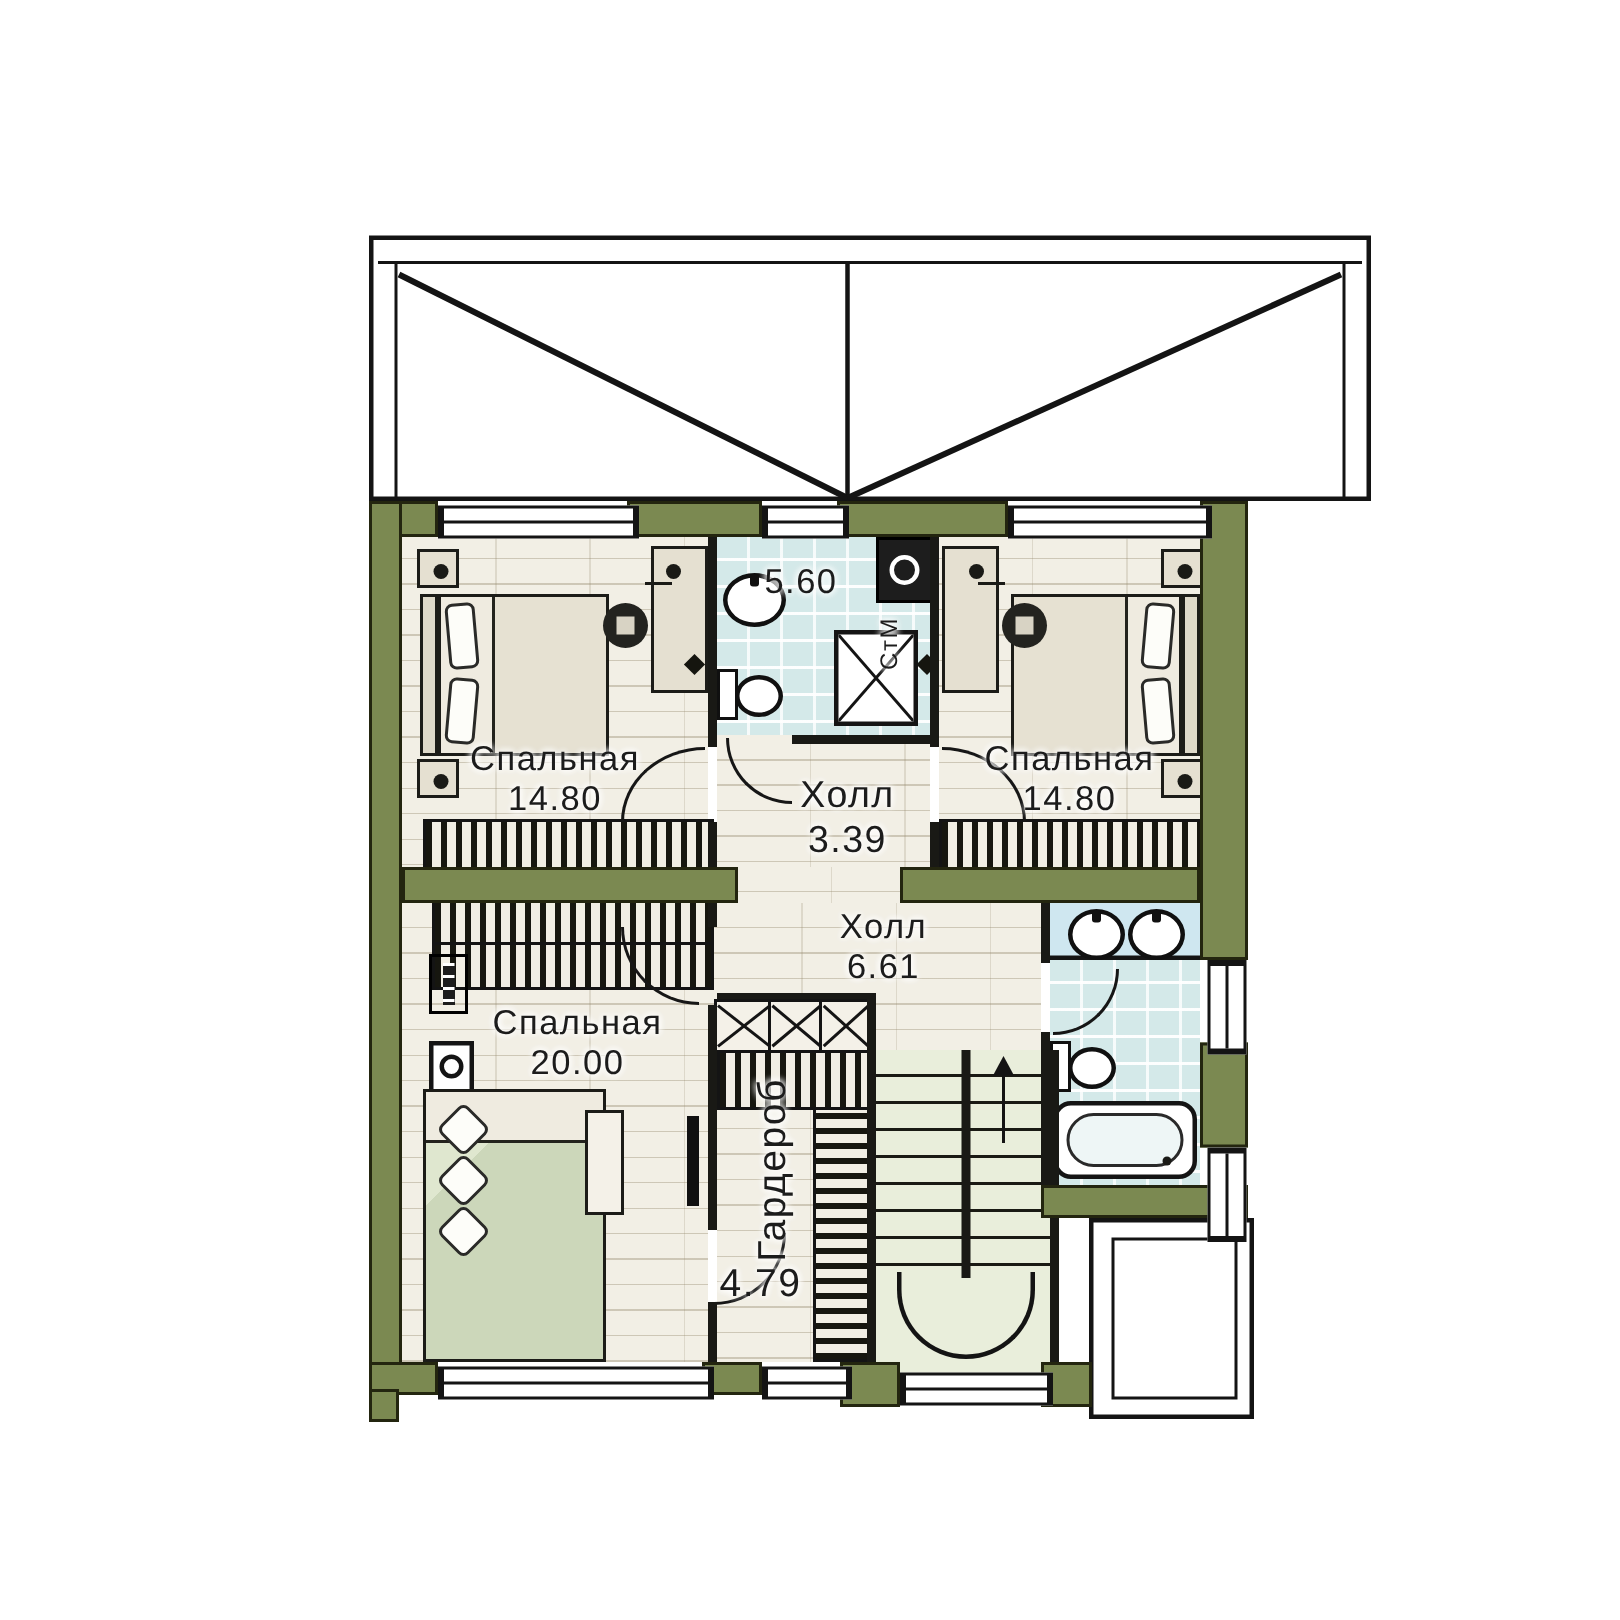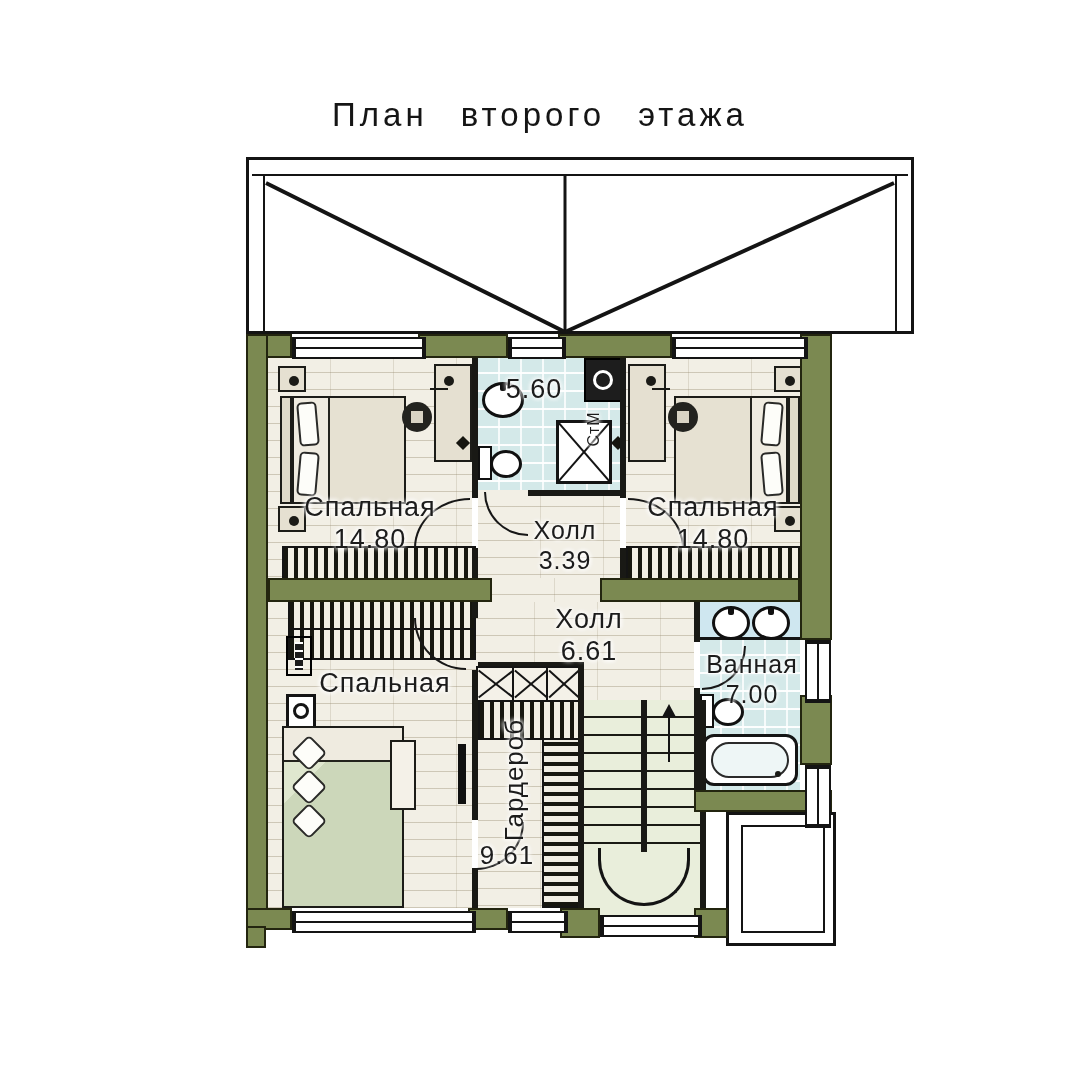--- a/index.html
+++ b/index.html
@@ -25,21 +25,21 @@
   .winv::after{content:"";position:absolute;top:0;bottom:0;left:50%;width:2px;margin-left:-1px;background:#141414;}
   
   .hgv{position:absolute;border:2px solid #141414;background:#f1eee4;
        background-image:repeating-linear-gradient(90deg,#16160f 0 4px,transparent 4px 10px);}
   .hgh{position:absolute;border:2px solid #141414;background:#f1eee4;
        background-image:repeating-linear-gradient(0deg,#16160f 0 4px,transparent 4px 10px);}
   
   .xcell{position:absolute;border:2px solid #141414;background:#f4f1e8;overflow:hidden;}
   .xl{position:absolute;left:50%;top:50%;height:2px;background:#141414;transform-origin:center;}
   
-  .lbl{position:absolute;color:#1c1c1c;text-align:center;font-size:27px;line-height:1.18;
+  .lbl{position:absolute;color:#1c1c1c;text-align:center;font-size:23px;line-height:1.18;
        letter-spacing:1px;text-shadow:0 0 5px #fff,0 0 5px #fff,0 0 6px #fff;white-space:nowrap;}
   .lbl span{display:block;}
   
   .furn{position:absolute;background:#e5e0d1;border:2px solid #1c1c18;box-sizing:border-box;}
   .mat{position:absolute;background:#efebe0;border:2px solid #1c1c18;box-sizing:border-box;}
   .pillow{position:absolute;background:#fdfdf9;border:2px solid #2a2a28;border-radius:5px;box-sizing:border-box;}
   .chair{position:absolute;width:30px;height:30px;border-radius:50%;background:#23231f;}
   .chair::after{content:"";position:absolute;left:9px;top:9px;width:12px;height:12px;background:#d8d3c4;}
   .sink{position:absolute;background:#fff;border:3px solid #101010;border-radius:50%;}
   .sink::after{content:"";position:absolute;left:50%;top:-2px;width:6px;height:8px;margin-left:-3px;background:#101010;border-radius:2px;}
@@ -55,21 +55,20 @@
      text-shadow:0 0 2px #c9c9c9,3px 3px 2px #ababab,7px 8px 12px rgba(60,60,60,.55);}
   #title{position:absolute;left:0;top:96px;width:1080px;text-align:center;font-size:33px;color:#151515;
      letter-spacing:4px;word-spacing:20px;}
   .z1{z-index:1}.z2{z-index:2}.z3{z-index:3}.z4{z-index:4}.z5{z-index:5}.z6{z-index:6}
 </style>
 </head>
 <body>
 
 <div id="canvas">
 
-  <div id="title">План второго этажа</div>
 
   <div class="a z1" style="left:246px;top:157px;width:668px;height:177px;background:#fff;border:3px solid #141414;">
     <svg width="668" height="177" style="position:absolute;left:-3px;top:-3px;">
       <line x1="6" y1="18" x2="662" y2="18" stroke="#141414" stroke-width="2"></line>
       <line x1="18" y1="18" x2="18" y2="177" stroke="#141414" stroke-width="2"></line>
       <line x1="650" y1="18" x2="650" y2="177" stroke="#141414" stroke-width="2"></line>
       <line x1="319" y1="18" x2="319" y2="177" stroke="#141414" stroke-width="3"></line>
       <line x1="20" y1="26" x2="319" y2="175" stroke="#141414" stroke-width="4"></line>
       <line x1="648" y1="26" x2="319" y2="175" stroke="#141414" stroke-width="4"></line>
     </svg>
@@ -245,26 +244,23 @@
   <div class="lbl z6" style="left:495px;top:516px;width:140px;font-size:25px;">
     <span>Холл</span>
     <span>3.39</span>
   </div>
   <div class="lbl z6" style="left:509px;top:604px;width:160px;">
     <span>Холл</span>
     <span>6.61</span>
   </div>
   <div class="lbl z6" style="left:305px;top:668px;width:160px;">
     <span>Спальная</span>
+    <span>20.00</span>
   </div>
   <div class="lbl z6" style="left:437px;top:767px;width:150px;height:26px;font-size:26px;transform:rotate(-90deg);transform-origin:center;">
     <span>Гардероб</span>
   </div>
   <div class="lbl z6" style="left:472px;top:840px;width:70px;font-size:26px;">
-    <span>9.61</span>
-  </div>
-  <div class="lbl z6" style="left:702px;top:650px;width:100px;font-size:25px;">
-    <span>Ванная</span>
-    <span>7.00</span>
+    <span>4.79</span>
   </div>
 
 
 </div>
 
 </body></html>

